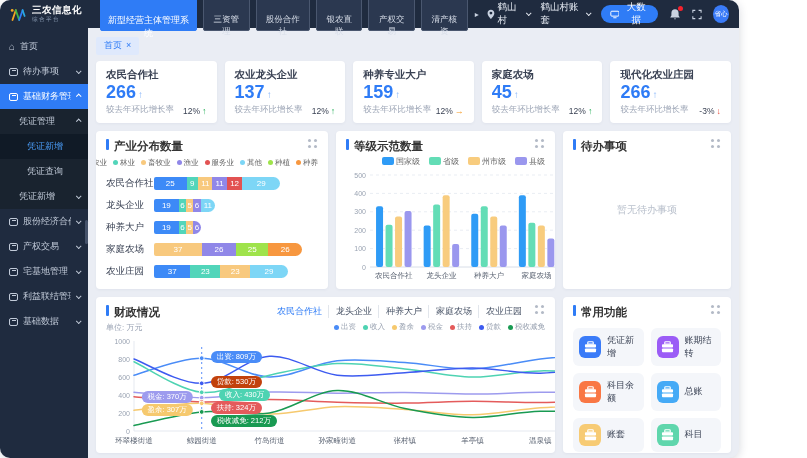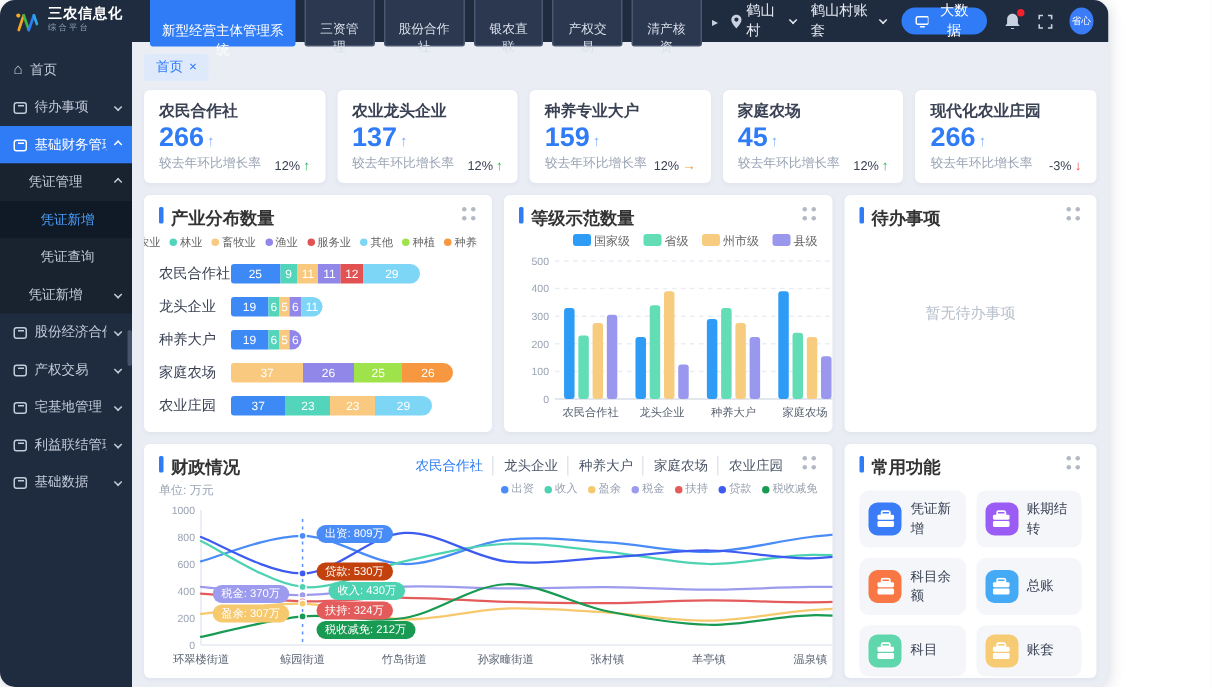--- a/index.html
+++ b/index.html
@@ -601,36 +601,36 @@
             <span class="func-icon" style="background: rgb(69, 170, 246);">
                 <svg width="13" height="12" viewBox="0 0 14 13">
                   <path d="M5 .8h4a1 1 0 011 1v1.4H4V1.8a1 1 0 011-1z" fill="none" stroke="#fff" stroke-width="1.2"></path>
                   <rect x="1" y="3.4" width="12" height="3.6" rx="1" fill="#fff"></rect>
                   <rect x="1" y="8" width="12" height="4.2" rx="1" fill="#fff"></rect>
                 </svg>
               </span>
             <span class="func-label">总账</span>
           </div>
           <div class="func-item">
+            <span class="func-icon" style="background: rgb(247, 203, 116);">
+                <svg width="13" height="12" viewBox="0 0 14 13">
+                  <path d="M5 .8h4a1 1 0 011 1v1.4H4V1.8a1 1 0 011-1z" fill="none" stroke="#fff" stroke-width="1.2"></path>
+                  <rect x="1" y="3.4" width="12" height="3.6" rx="1" fill="#fff"></rect>
+                  <rect x="1" y="8" width="12" height="4.2" rx="1" fill="#fff"></rect>
+                </svg>
+              </span>
+            <span class="func-label">账套</span>
+          </div>
+          <div class="func-item">
             <span class="func-icon" style="background: rgb(95, 214, 172);">
                 <svg width="13" height="12" viewBox="0 0 14 13">
                   <path d="M5 .8h4a1 1 0 011 1v1.4H4V1.8a1 1 0 011-1z" fill="none" stroke="#fff" stroke-width="1.2"></path>
                   <rect x="1" y="3.4" width="12" height="3.6" rx="1" fill="#fff"></rect>
                   <rect x="1" y="8" width="12" height="4.2" rx="1" fill="#fff"></rect>
                 </svg>
               </span>
             <span class="func-label">科目</span>
           </div>
-          <div class="func-item">
-            <span class="func-icon" style="background: rgb(247, 203, 116);">
-                <svg width="13" height="12" viewBox="0 0 14 13">
-                  <path d="M5 .8h4a1 1 0 011 1v1.4H4V1.8a1 1 0 011-1z" fill="none" stroke="#fff" stroke-width="1.2"></path>
-                  <rect x="1" y="3.4" width="12" height="3.6" rx="1" fill="#fff"></rect>
-                  <rect x="1" y="8" width="12" height="4.2" rx="1" fill="#fff"></rect>
-                </svg>
-              </span>
-            <span class="func-label">账套</span>
-          </div>
         </div>
       </section>
     </div>
   </main>
 </div>
 
 </body></html>

